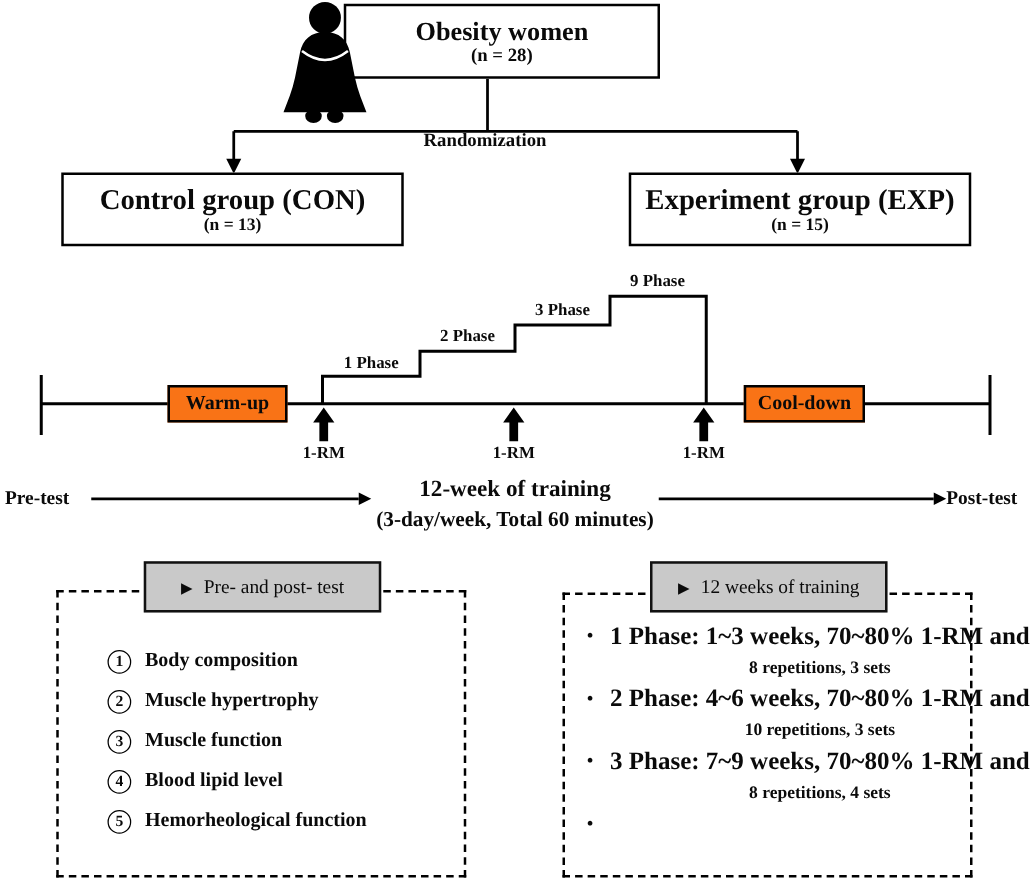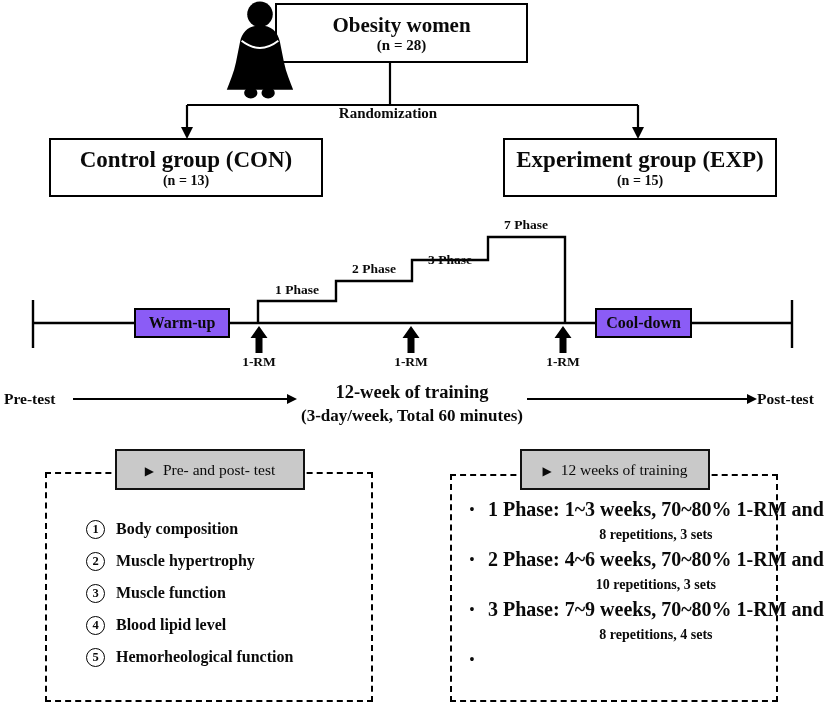--- a/index.html
+++ b/index.html
@@ -10,21 +10,21 @@
   .solid-box{border:2.5px solid #000;background:#fff;display:flex;flex-direction:column;
              align-items:center;justify-content:center;text-align:center;box-sizing:border-box;z-index:2;}
   .top-box{left:275px;top:3px;width:253px;height:60px;}
   .top-title{font-size:21px;font-weight:bold;line-height:1.15;}
   .top-sub{font-size:15px;font-weight:bold;line-height:1.1;}
   .grp-box{width:274px;height:59px;}
   .grp-title{font-size:23px;font-weight:bold;line-height:1.2;}
   .grp-sub{font-size:14px;font-weight:bold;line-height:1.15;}
   .rand-label{left:288px;top:105px;width:200px;text-align:center;font-size:15px;font-weight:bold;z-index:2;}
   .phase-label{width:120px;text-align:center;font-size:13.5px;font-weight:bold;z-index:2;}
-  .tl-box{border:2px solid #000;background:#8b5cf6;display:flex;align-items:center;justify-content:center;
+  .tl-box{border:2px solid #000;background:#f97316;display:flex;align-items:center;justify-content:center;
           font-size:16px;font-weight:bold;box-sizing:border-box;z-index:3;}
   .rm-label{width:80px;text-align:center;font-size:13.5px;font-weight:bold;z-index:2;}
   .endpoint-label{font-size:15.5px;font-weight:bold;z-index:2;}
   .training-title{left:312px;top:382px;width:200px;text-align:center;font-size:18.5px;font-weight:bold;z-index:2;}
   .training-sub{left:297px;top:406px;width:230px;text-align:center;font-size:17px;font-weight:bold;z-index:2;}
   .dash-panel{border:2px dashed #000;background:#fff;box-sizing:border-box;z-index:1;}
   .panel-header{border:2px solid #111;display:flex;align-items:center;justify-content:center;
                 font-size:15.5px;font-weight:400;box-sizing:border-box;z-index:4;gap:9px;}
   .marker{font-family:"DejaVu Sans",sans-serif;font-size:12px;line-height:1;transform:translateY(0.5px);}
   .check-list{left:86px;top:513px;width:300px;z-index:2;}
@@ -85,22 +85,22 @@
     <div class="grp-title">Control group (CON)</div>
     <div class="grp-sub">(n = 13)</div>
   </div>
   <div class="abs solid-box grp-box" style="left:503px;top:138px;">
     <div class="grp-title">Experiment group (EXP)</div>
     <div class="grp-sub">(n = 15)</div>
   </div>
 
   <div class="abs phase-label" style="left:237px;top:282px;">1 Phase</div>
   <div class="abs phase-label" style="left:314px;top:261px;">2 Phase</div>
-  <div class="abs phase-label" style="left:390px;top:240px;margin-top:12px;">3 Phase</div>
-  <div class="abs phase-label" style="left:466px;top:217px;">7 Phase</div>
+  <div class="abs phase-label" style="left:390px;top:240px;">3 Phase</div>
+  <div class="abs phase-label" style="left:466px;top:217px;">9 Phase</div>
 
   <div class="abs tl-box" style="left:134px;top:308px;width:96px;height:30px;">Warm-up</div>
   <div class="abs tl-box" style="left:595px;top:308px;width:97px;height:30px;">Cool-down</div>
 
   <div class="abs rm-label" style="left:219px;top:354px;">1-RM</div>
   <div class="abs rm-label" style="left:371px;top:354px;">1-RM</div>
   <div class="abs rm-label" style="left:523px;top:354px;">1-RM</div>
 
   <div class="abs endpoint-label" style="left:4px;top:390px;">Pre-test</div>
   <div class="abs training-title">12-week of training</div>

